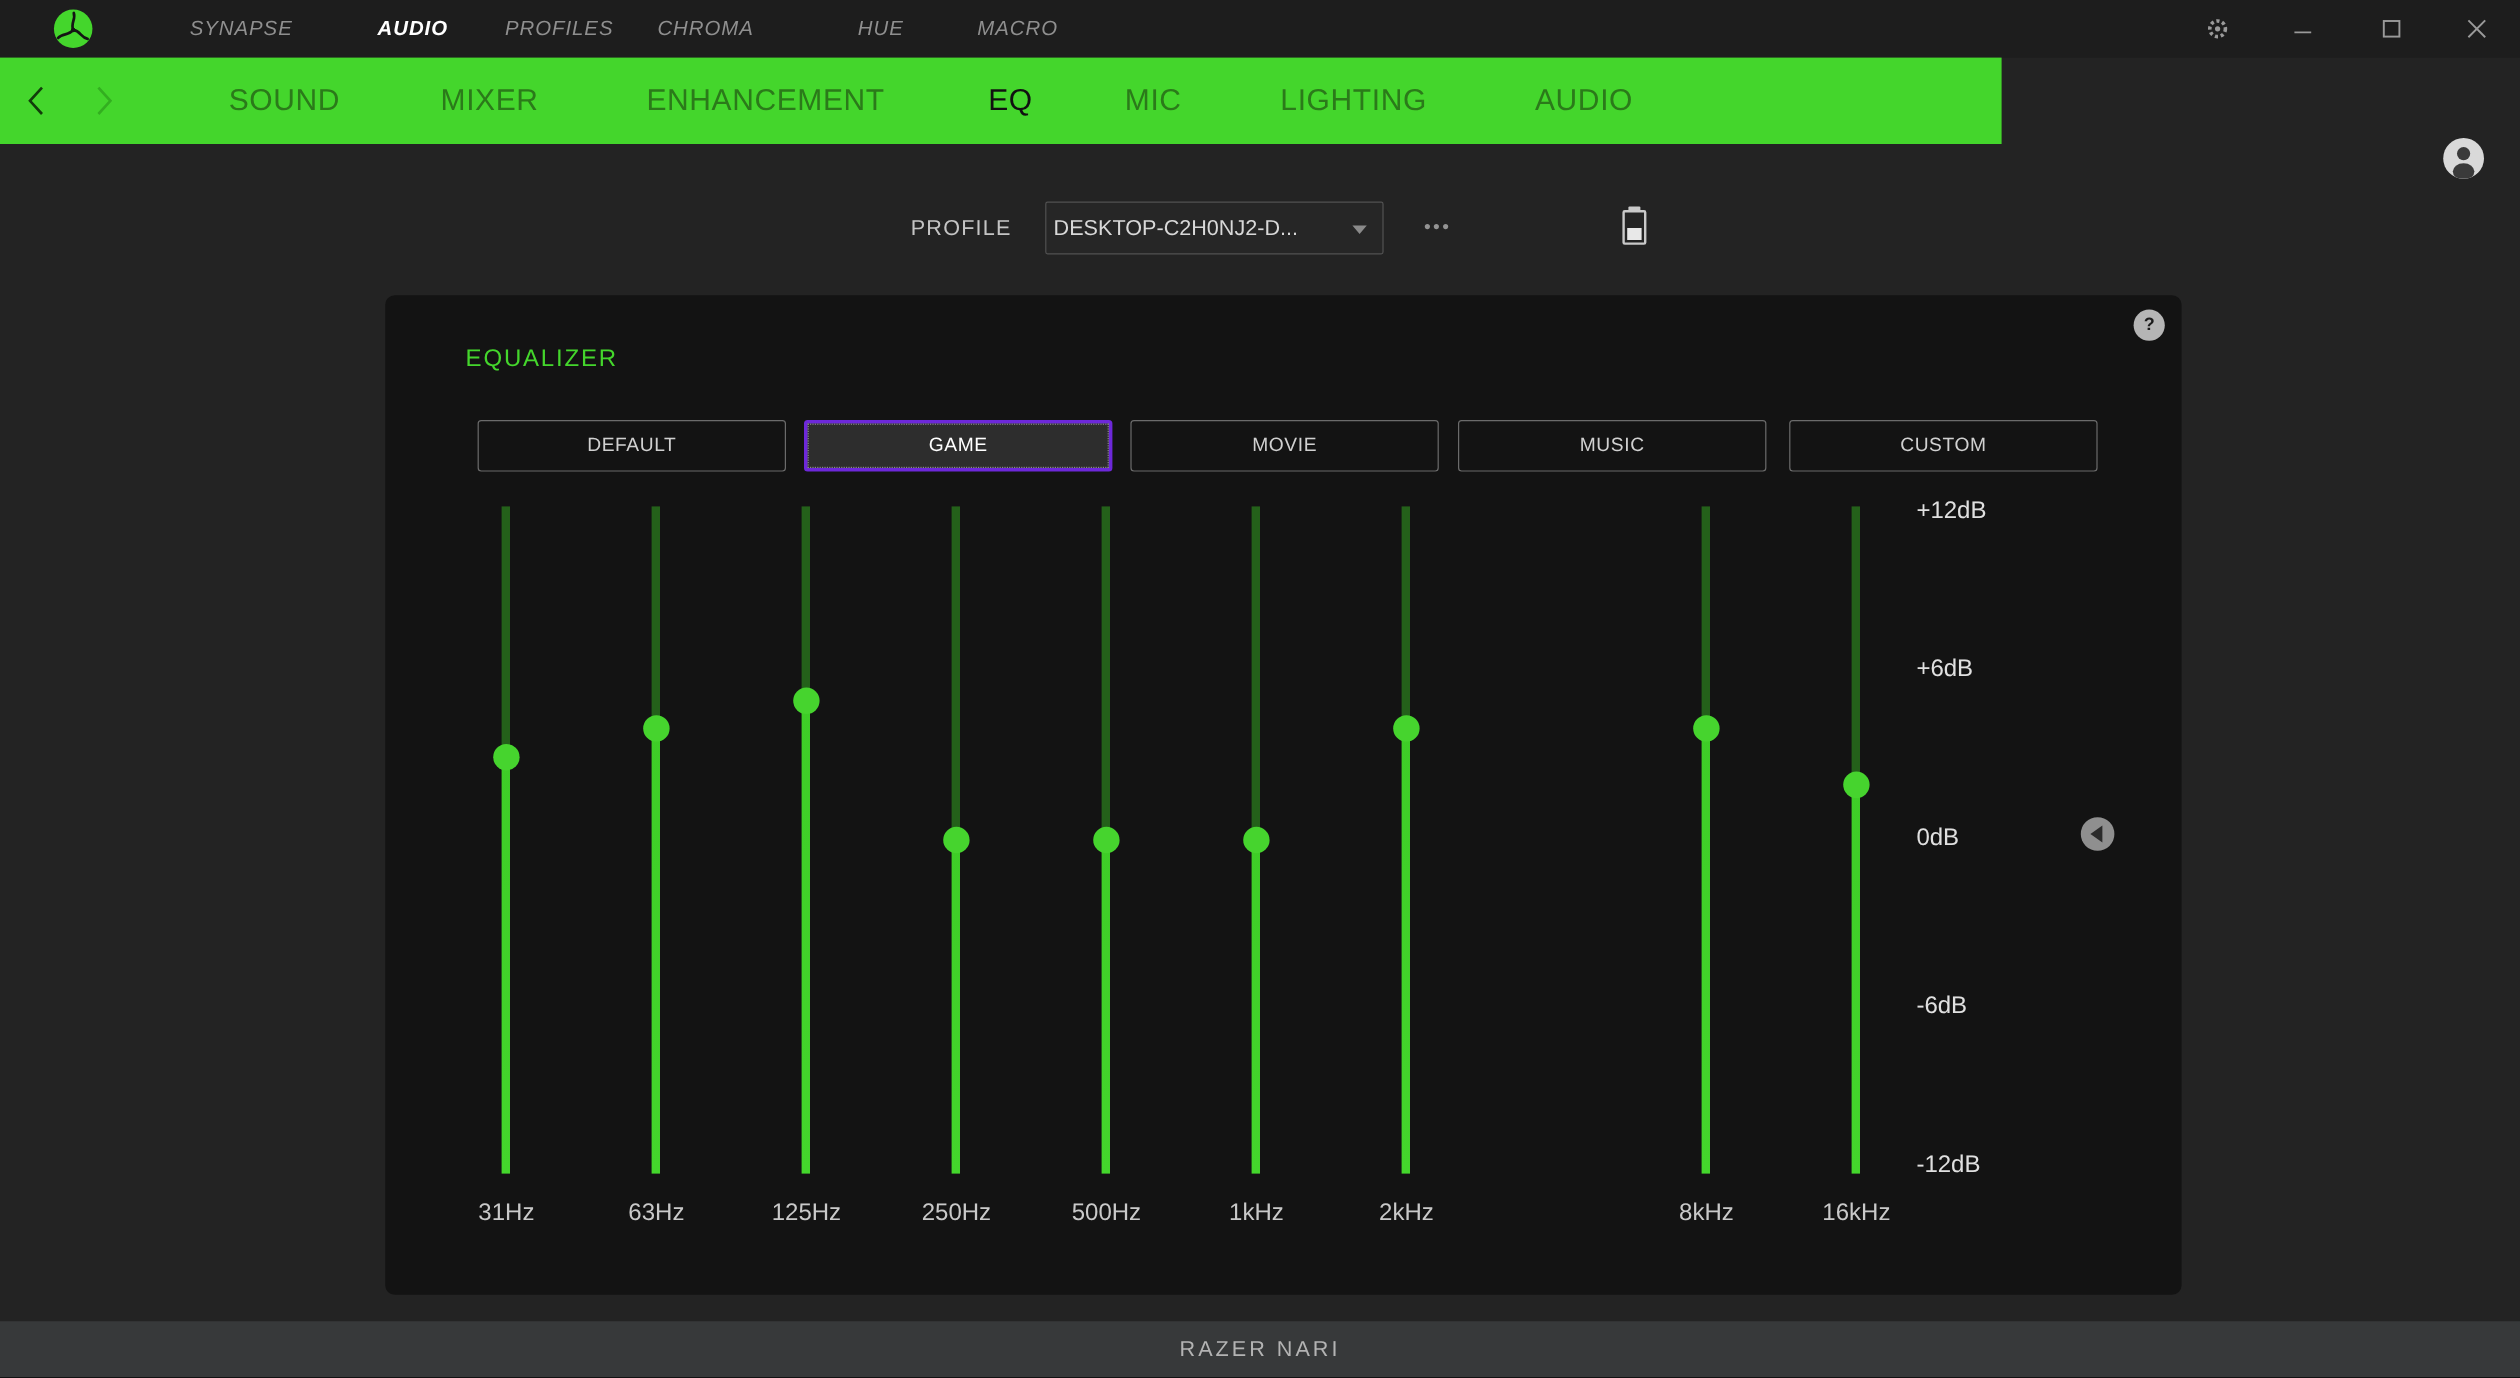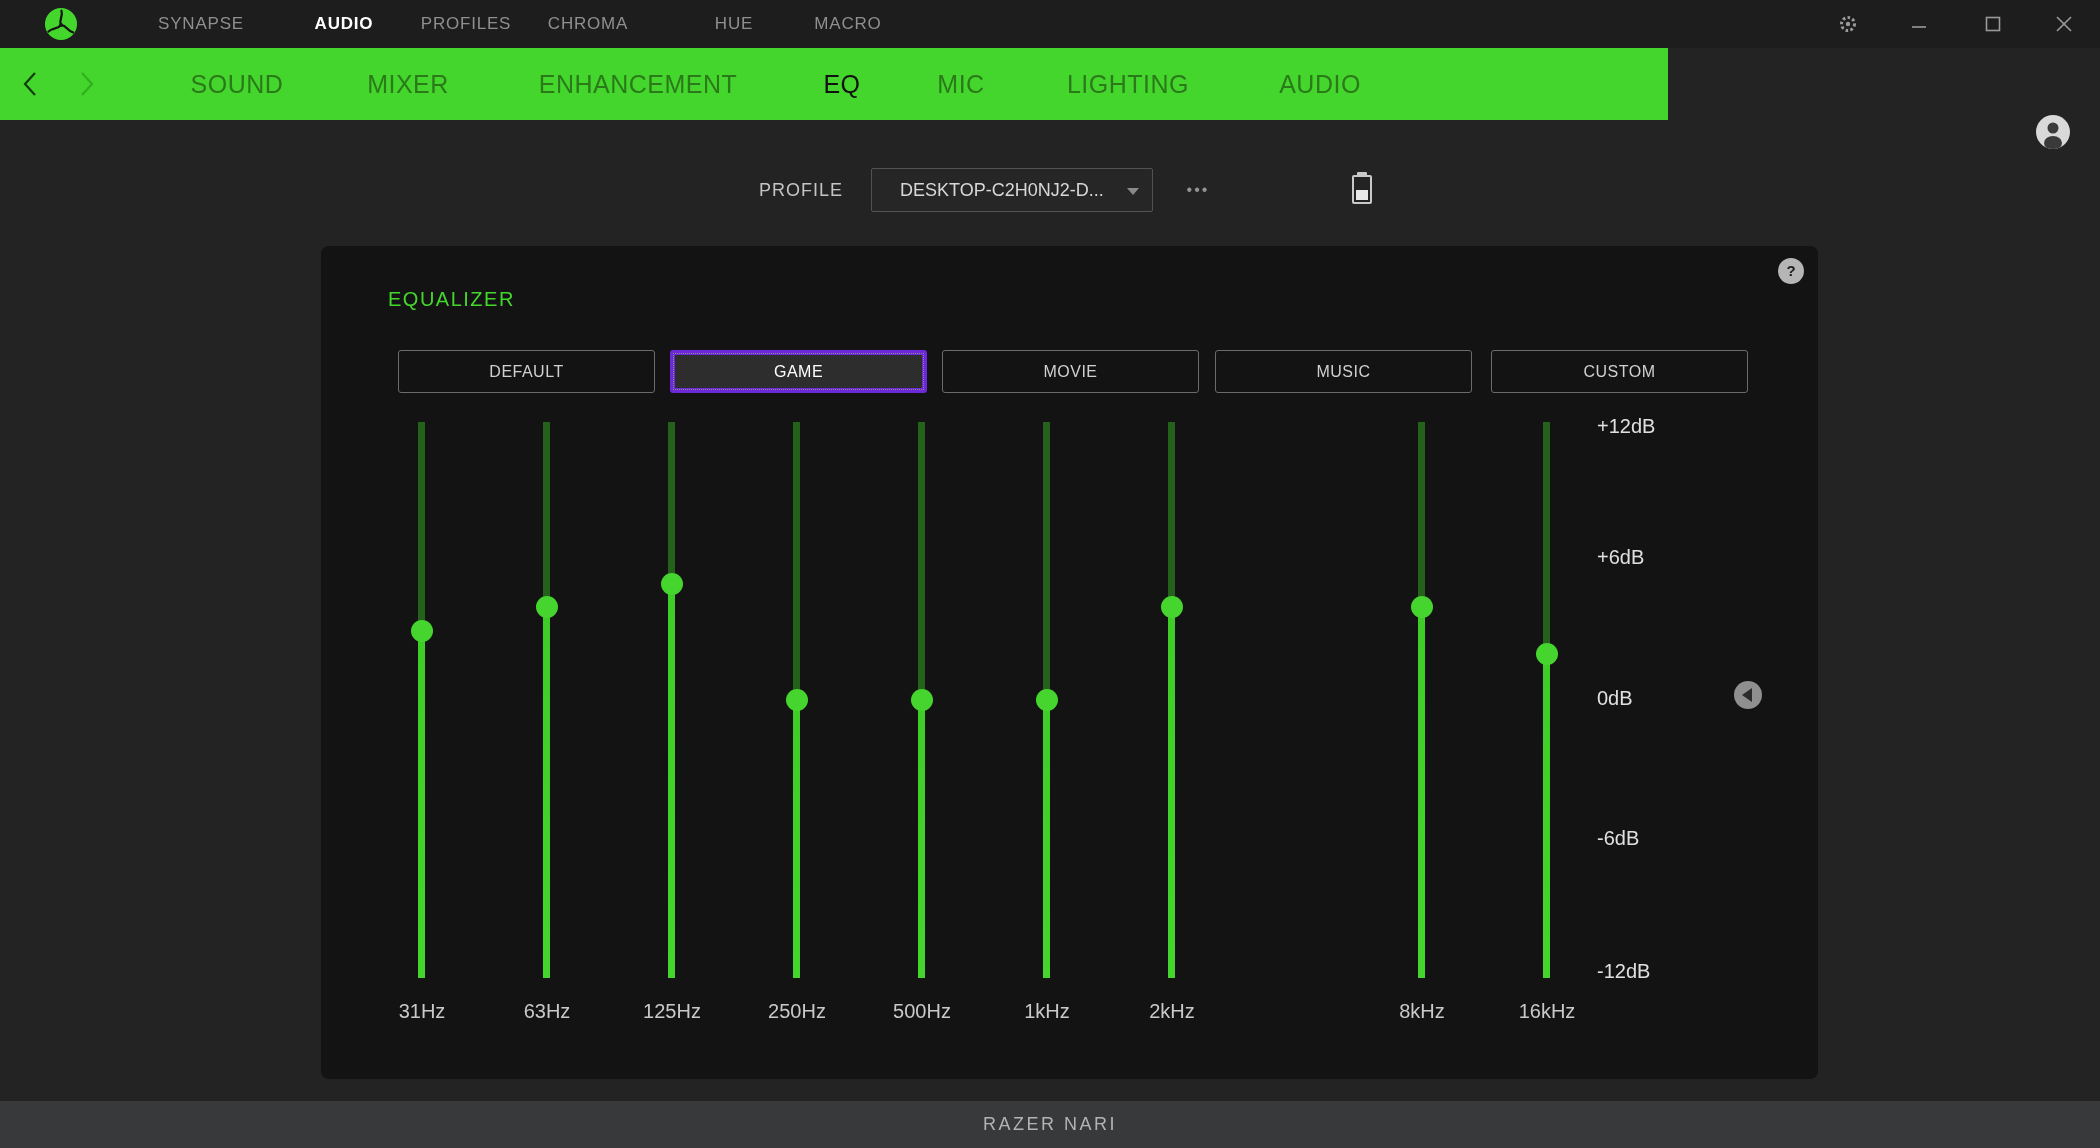--- a/index.html
+++ b/index.html
@@ -1,60 +1,60 @@
 <!DOCTYPE html>
 <html><head>
 <meta charset="utf-8">
 <style>
   *{margin:0;padding:0;box-sizing:border-box;}
   html,body{background:#000;}
   body{font-family:"Liberation Sans","DejaVu Sans",sans-serif;}
   #app{position:relative;width:2100px;height:1148px;background:#232323;overflow:hidden;}
 
   
-  .topbar{position:absolute;left:0;top:0;width:2100px;height:48px;background:#1d1d1d;}
+  .topbar{position:absolute;left:0;top:0;width:2100px;height:48px;background:#1d1d1d;font-style:italic;}
   .logo{position:absolute;left:44px;top:7px;width:34px;height:34px;}
   .menu-item{position:absolute;top:0;height:48px;line-height:48px;transform:translateX(-50%);
     color:#8f8f8f;font-size:17px;letter-spacing:.8px;white-space:nowrap;cursor:default;}
   .menu-item.active{color:#ffffff;font-weight:bold;}
   .winctl{position:absolute;top:10px;width:28px;height:28px;display:flex;align-items:center;justify-content:center;}
 
   
   .subnav{position:absolute;left:0;top:48px;width:1668px;height:72px;background:#44d62c;}
   .navarrow{position:absolute;top:71px;width:16px;height:26px;}
   .tab{position:absolute;top:0;height:72px;line-height:72px;transform:translateX(-50%);
     color:#2b7a1a;font-size:25px;letter-spacing:.5px;white-space:nowrap;}
   .tab.active{color:#111111;}
   .avatar{position:absolute;left:2036px;top:67px;width:34px;height:34px;border-radius:50%;
     background:#d9d9d9;overflow:hidden;}
 
   
   .profile-label{position:absolute;left:700px;top:178px;width:143px;height:24px;line-height:24px;
     text-align:right;color:#c4c4c4;font-size:18px;letter-spacing:1px;}
   .profile-select{position:absolute;left:871px;top:168px;width:282px;height:44px;background:#262626;
     border:1px solid #525252;border-radius:2px;}
-  .profile-select .val{position:absolute;left:28px;top:0;width:230px;height:42px;line-height:42px;
+  .profile-select .val{position:absolute;left:6px;top:0;width:230px;height:42px;line-height:42px;
     color:#d8d8d8;font-size:18px;white-space:nowrap;overflow:hidden;}
   .profile-select .chev{position:absolute;right:13px;top:19px;width:0;height:0;
     border-left:6px solid transparent;border-right:6px solid transparent;border-top:7px solid #8a8a8a;}
   .profile-more{position:absolute;left:1168px;top:178px;width:60px;height:24px;line-height:24px;
     color:#939393;font-size:16px;letter-spacing:2px;text-align:center;}
   .battery{position:absolute;left:1352px;top:172px;width:20px;height:32px;}
   .battery .nub{position:absolute;left:5px;top:0;width:10px;height:4px;background:#c9c9c9;border-radius:1px;}
   .battery .body{position:absolute;left:0;top:3px;width:20px;height:29px;border:2px solid #c9c9c9;border-radius:2px;}
   .battery .fill{position:absolute;left:2px;bottom:2px;width:12px;height:10px;background:#e8e8e8;}
 
   
   .panel{position:absolute;left:321px;top:246px;width:1497px;height:833px;background:#131313;border-radius:8px;}
   .eq-title{position:absolute;left:388px;top:288px;color:#44d62c;font-size:20px;letter-spacing:1.5px;}
   .help-btn{position:absolute;left:1778px;top:258px;width:26px;height:26px;border-radius:50%;background:#b5b5b5;
     color:#1c1c1c;font-size:15px;font-weight:bold;text-align:center;line-height:26px;}
   .preset{position:absolute;top:350px;width:257px;height:43px;background:transparent;border:1px solid #6b6b6b;
     border-radius:3px;color:#d0d0d0;font-size:16px;letter-spacing:.5px;font-family:inherit;text-align:center;}
-  .preset.active{border:5px solid #6d28d9;background:#2d2d2d;color:#ffffff;outline:1px dotted #8a8a8a;outline-offset:-4px;}
+  .preset.active{border:3px solid #6d28d9;background:#2d2d2d;color:#ffffff;outline:1px dotted #8a8a8a;outline-offset:-4px;}
 
   
   .slider{position:absolute;top:422px;width:90px;height:612px;}
   .track-dim{position:absolute;left:41px;top:0;width:7px;background:#24611a;}
   .track-fill{position:absolute;left:41px;width:7px;background:linear-gradient(#3ecd27,#44d62c);}
   .knob{position:absolute;left:34px;width:22px;height:22px;border-radius:50%;background:#46d42e;}
   .freq{position:absolute;left:0;top:577px;width:90px;height:24px;line-height:24px;text-align:center;
     color:#c9c9c9;font-size:20px;}
 
   .scale-label{position:absolute;left:1597px;width:100px;height:26px;line-height:26px;text-align:left;

